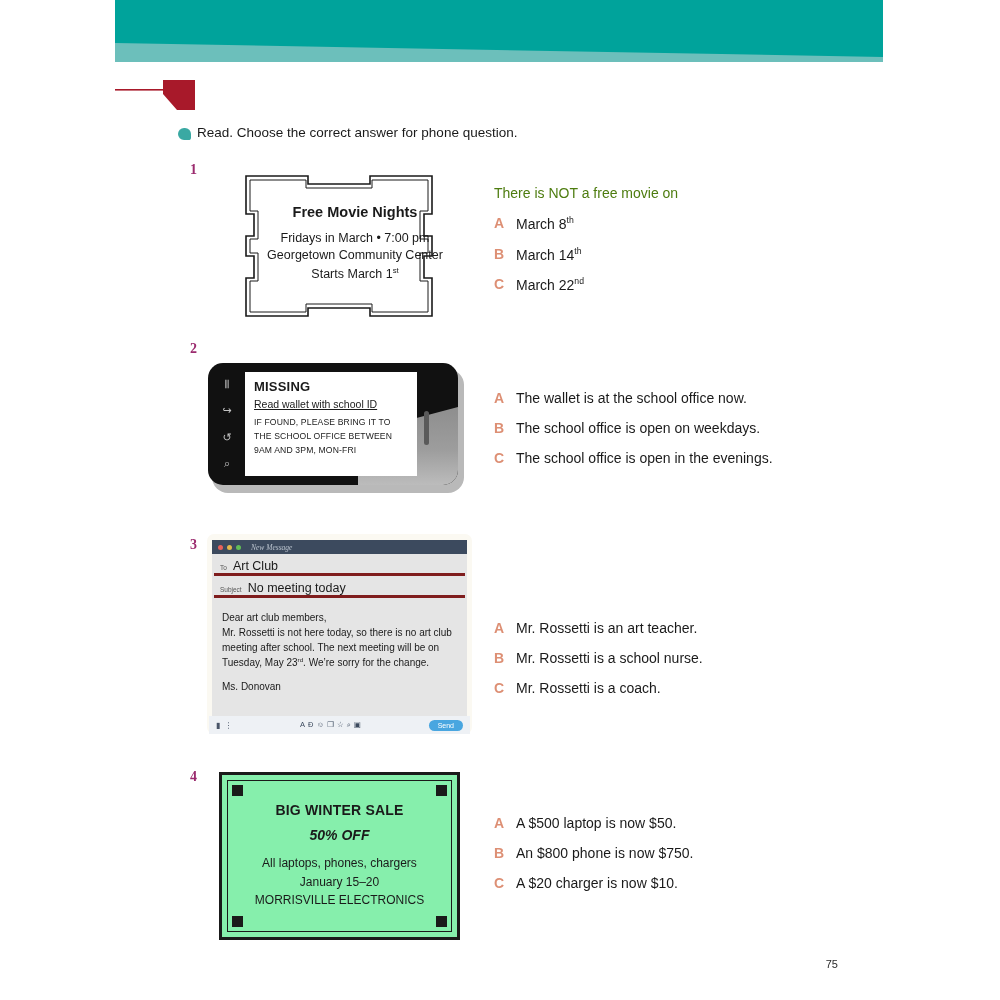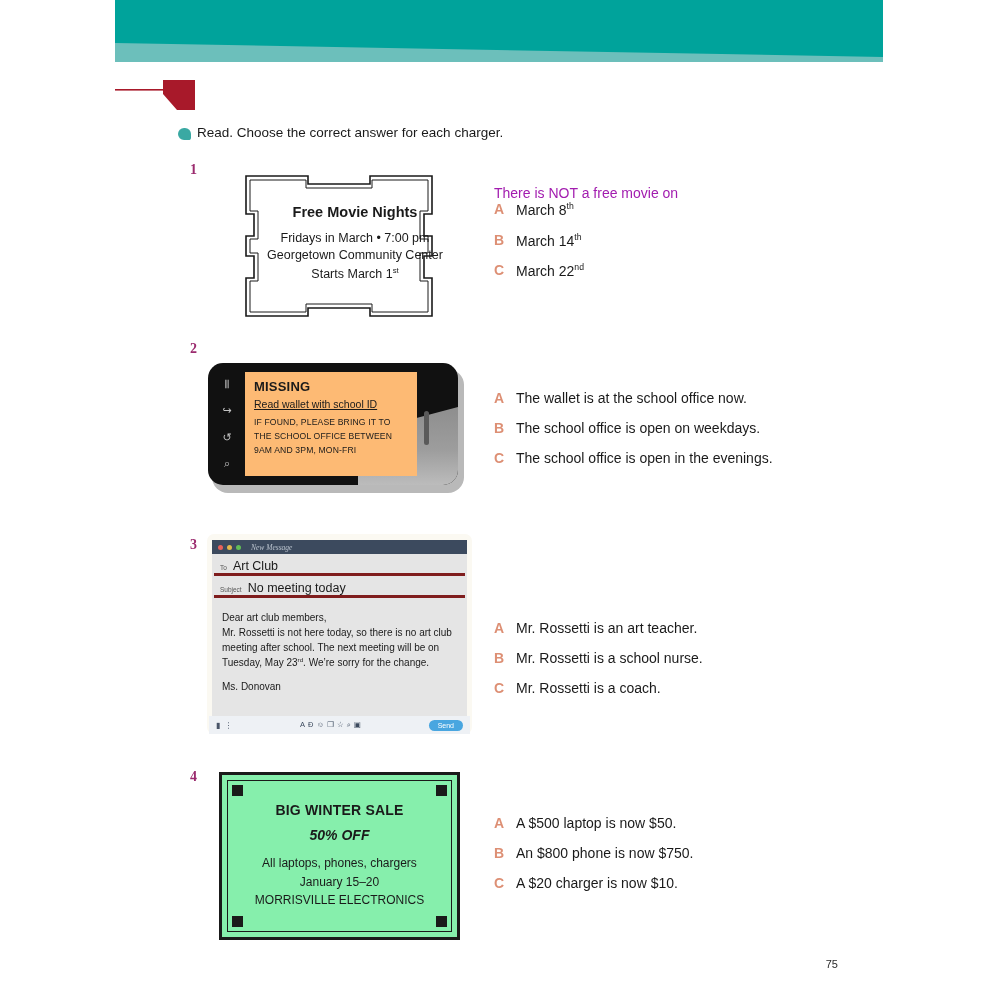--- a/index.html
+++ b/index.html
@@ -51,21 +51,21 @@
     position: relative; top: 1px;
   }
 
   
   .qnum {
     position: absolute;
     color: #9b2b6e; font-weight: bold; font-size: 14px;
     font-family: "Liberation Serif", serif;
   }
   .answers { position: absolute; }
-  .stem { font-size: 14px; color: #a21caf; }
+  .stem { font-size: 14px; color: #4d7c0f; margin-bottom: 14px; }
   .opt { display: flex; gap: 12px; margin-bottom: 14px; font-size: 14px; }
   .opt-letter { color: #dd8f74; font-weight: bold; width: 10px; flex: 0 0 10px; }
   .opt-text { color: #1a1a1a; }
 
   
   .ticket { position: absolute; left: 238px; top: 170px; width: 202px; height: 152px; }
   .ticket svg { display: block; }
   .ticket-text {
     position: absolute; top: 32px; left: 16px; width: 202px;
     text-align: center; line-height: 1.42;
@@ -95,21 +95,21 @@
     background: #5a5a5a; border-radius: 3px;
   }
   .phone-rail {
     position: absolute; left: 4px; top: 8px; width: 30px; height: 106px;
     display: flex; flex-direction: column; align-items: center;
     justify-content: space-around; color: #d8d8d8;
   }
   .rail-ico { font-size: 11px; line-height: 1; opacity: .9; }
   .poster {
     position: absolute; left: 37px; top: 9px; width: 172px; height: 104px;
-    background: #fdba74; padding: 7px 8px 0 9px;
+    background: #ffffff; padding: 7px 8px 0 9px;
   }
   .poster-title { font-size: 13px; font-weight: bold; letter-spacing: .2px; }
   .poster-sub {
     font-size: 10.5px; text-decoration: underline;
     margin-top: 4px; margin-bottom: 6px;
   }
   .poster-body { font-size: 8.6px; line-height: 1.62; letter-spacing: .15px; }
 
   
   .mailcard {
@@ -184,21 +184,21 @@
   <div class="ribbon">
     <svg width="80" height="30" viewBox="0 0 80 30">
       <polygon points="48,0 80,0 80,30 62,30 48,14" fill="#a8192a"></polygon>
       <rect x="0" y="9" width="50" height="1.6" fill="#a8192a"></rect>
     </svg>
   </div>
 </div>
 
 <div class="instruction">
   <span class="bubble-icon"></span>
-  <span>Read. Choose the correct answer for each charger.</span>
+  <span>Read. Choose the correct answer for phone question.</span>
 </div>
 
 <div class="qnum" style="left:190px; top:162px;">1</div>
 
 <div class="ticket">
   <svg width="202" height="152" viewBox="0 0 202 152">
     <path d="M8 6 L70 6 L70 14 L132 14 L132 6 L194 6
              L194 44 L186 44 L186 66 L194 66
              L194 86 L186 86 L186 108 L194 108
              L194 146 L132 146 L132 138 L70 138 L70 146 L8 146

